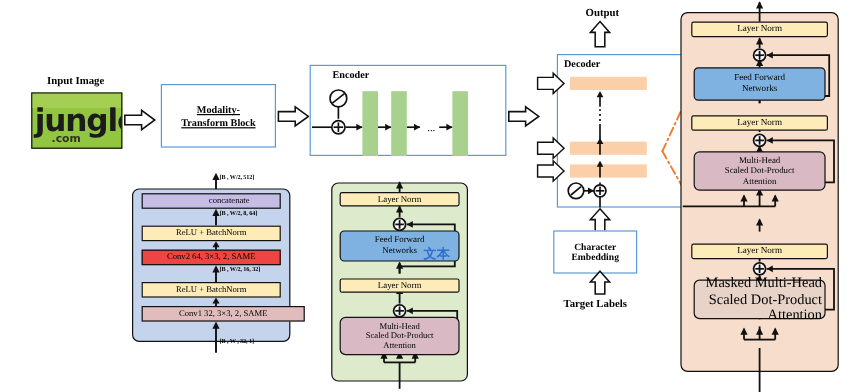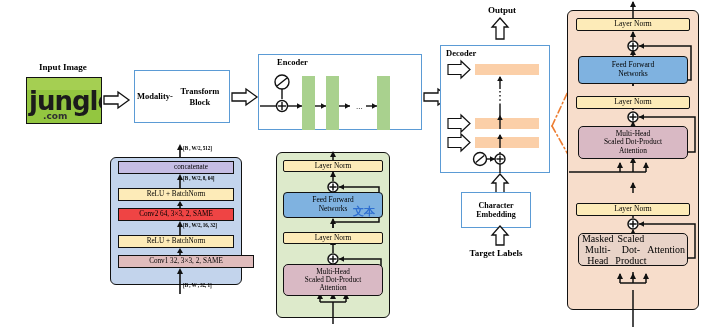--- a/index.html
+++ b/index.html
@@ -27,21 +27,21 @@
   <div class="abs" style="right:3px;top:0px;font-size:7px;color:#6d8f2e;font-weight:bold;">&nbsp;</div>
   <div class="abs" style="left:2px;top:8px;font-family:'DejaVu Sans',sans-serif;font-weight:bold;font-size:26px;color:#1b1b1b;letter-spacing:-1px;">jungle</div>
   <div class="abs" style="left:16px;top:33px;font-family:'DejaVu Sans',sans-serif;font-weight:bold;font-size:9px;color:#2f2f2f;">.com</div>
 </div>
 
 <svg class="abs" style="left:104px;top:92px;" width="26" height="16" viewBox="0 0 26 16">
   <polygon points="0,4 14,4 14,0 25,8 14,16 14,12 0,12" fill="#fff" stroke="#111" stroke-width="1.3"></polygon>
 </svg>
 
 <div class="abs blueframe" style="left:134px;top:70px;width:96px;height:53px;">
-  <div class="box-txt" style="flex-direction:row;font-weight:bold;font-size:8.5px;">
+  <div class="box-txt" style="flex-direction:column;font-weight:bold;font-size:8.5px;text-decoration:underline;">
     <span>Modality-</span>
     <span>Transform Block</span>
   </div>
 </div>
 
 <svg class="abs" style="left:232px;top:89px;" width="26" height="16" viewBox="0 0 26 16">
   <polygon points="0,4 14,4 14,0 25,8 14,16 14,12 0,12" fill="#fff" stroke="#111" stroke-width="1.3"></polygon>
 </svg>
 
 <div class="abs blueframe" style="left:258px;top:54px;width:164px;height:76px;">
@@ -76,21 +76,21 @@
 
 <svg class="abs" style="left:424px;top:89px;" width="26" height="16" viewBox="0 0 26 16">
   <polygon points="0,4 14,4 14,0 25,8 14,16 14,12 0,12" fill="#fff" stroke="#111" stroke-width="1.3"></polygon>
 </svg>
 
 <div class="abs lbl" style="left:462px;top:5px;width:80px;">Output</div>
 <svg class="abs" style="left:491px;top:18px;" width="18" height="22" viewBox="0 0 18 22">
   <polygon points="9,0 17,9 13,9 13,21 5,21 5,9 1,9" fill="#fff" stroke="#111" stroke-width="1.3"></polygon>
 </svg>
 
-<div class="abs blueframe" style="left:440px;top:45px;width:110px;height:128px;">
+<div class="abs blueframe" style="left:464px;top:45px;width:110px;height:128px;">
   <div class="abs lbl" style="left:5px;top:3px;font-size:8.5px;text-align:left;">Decoder</div>
 </div>
 <svg class="abs" style="left:440px;top:45px;" width="110" height="128" viewBox="0 0 110 128">
   <rect x="35" y="19" width="64" height="11" fill="#fbcfa8"></rect>
   <rect x="35" y="73" width="64" height="11" fill="#fbcfa8"></rect>
   <rect x="35" y="92" width="64" height="11" fill="#fbcfa8"></rect>
   <g stroke="#111" stroke-width="1.4" fill="none">
     <line x1="60" y1="103" x2="60" y2="90"></line>
     <line x1="60" y1="84" x2="60" y2="71"></line>
     <line x1="60" y1="71" x2="60" y2="60"></line>
@@ -351,18 +351,18 @@
     <span>Scaled Dot-Product</span>
     <span>Attention</span>
   </div>
 </div>
 <div class="abs sq" style="left:576px;top:203px;width:114px;height:13px;background:#fdebb8;border-radius:2px;">
   <div class="box-txt" style="font-size:7.6px;">
       <span>Layer Norm</span>
     </div>
 </div>
 <div class="abs rnd" style="left:578px;top:233px;width:110px;height:33px;background:#e8d3c8;border-width:1.2px;border-radius:5px;">
-  <div class="box-txt" style="flex-direction:row;font-size:10px;line-height:1.13;">
+  <div class="box-txt" style="flex-direction:column;font-size:12px;line-height:1.13;align-items:flex-end;">
     <span>Masked Multi-Head</span>
     <span>Scaled Dot-Product</span>
     <span>Attention</span>
   </div>
 </div>
 
 </body></html>

